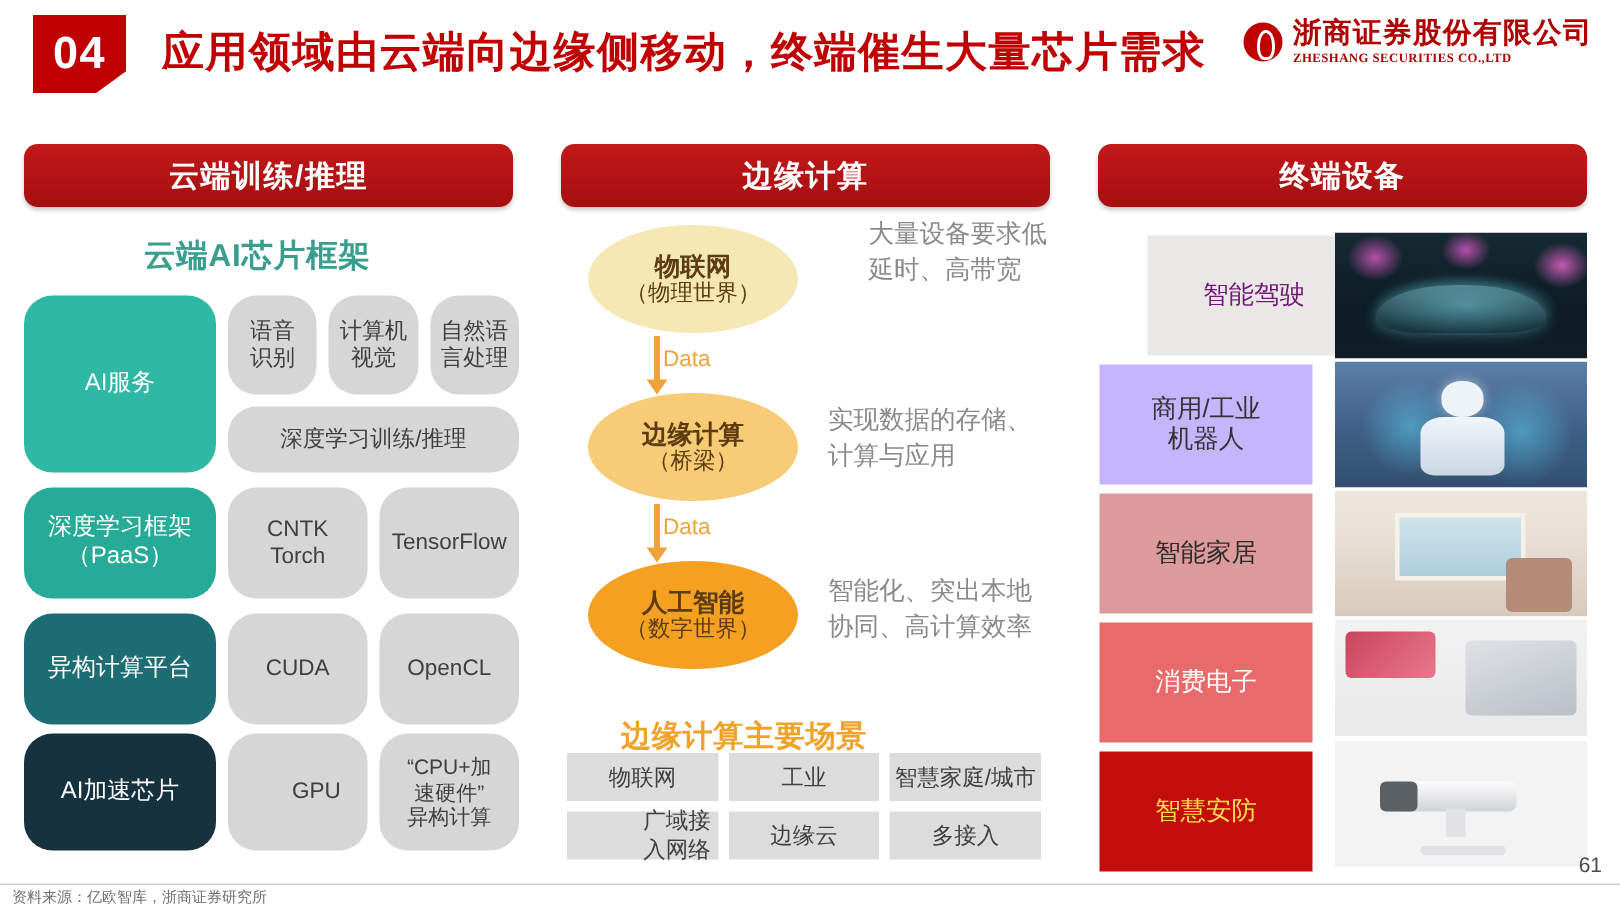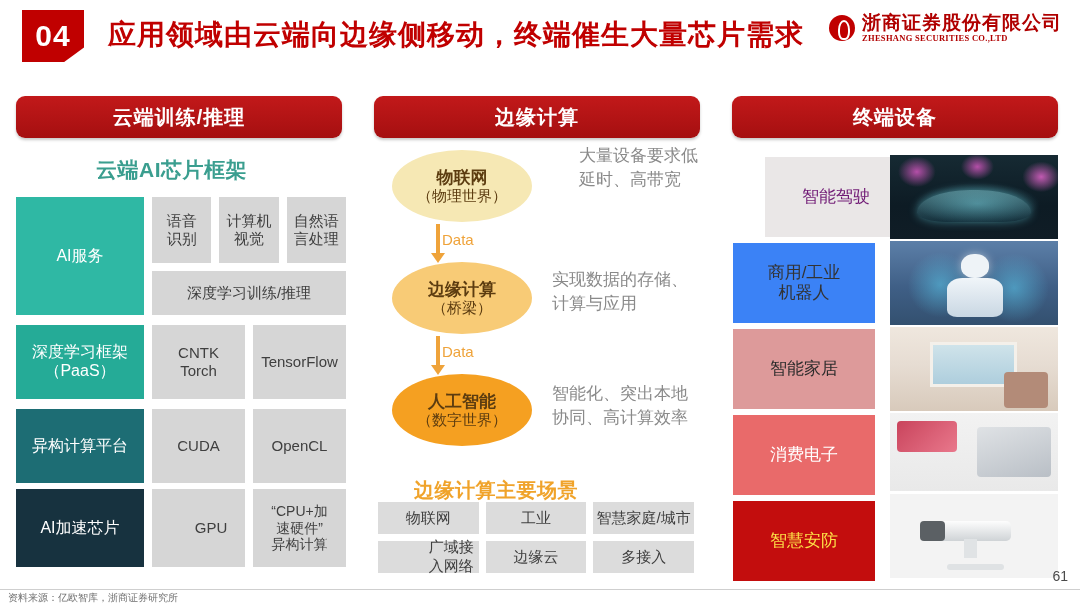--- a/index.html
+++ b/index.html
@@ -52,21 +52,21 @@
   #banner-2 { left:732px; top:96px; width:326px; }
 
   
   #col-left-title {
     position:absolute; left:96px; top:156px;
     font-size:21px; font-weight:bold; color:#3a9e8f; letter-spacing:.5px;
   }
   #left-grid { position:absolute; left:16px; top:197px; width:330px; height:375px; }
   .lcell {
     position:absolute; display:flex; align-items:center; justify-content:center;
-    text-align:center; line-height:1.18;
+    text-align:center; line-height:1.18;border-radius:19px;
   }
   .lcell-main { color:#ffffff; font-size:16px; }
   .lcell-sub  { background:#d6d6d6; color:#3f3f3f; font-size:15px; }
   .lcell-sub.small { font-size:14px; }
 
   
   .mid-ellipse {
     position:absolute; border-radius:50%;
     display:flex; flex-direction:column; align-items:center; justify-content:center;
     text-align:center; color:#5c3c10; line-height:1.15;
@@ -266,21 +266,21 @@
       <div class="scene-cell" style="left: 0px; top: 39px; width: 100.667px; height: 32px; padding-left: 46px;">广域接入网络</div>
       <div class="scene-cell" style="left: 107.667px; top: 39px; width: 100.667px; height: 32px;">边缘云</div>
       <div class="scene-cell" style="left: 215.333px; top: 39px; width: 100.667px; height: 32px;">多接入</div>
     </div>
 
   <div id="right-col" style="position: absolute; left: 0px; top: 0px; width: 1080px; height: 608px;">
       <div class="rcell" style="top: 157px; height: 80px; background: rgb(234, 231, 231); color: #701a75; margin-left: 32px;">智能驾驶</div>
       <div class="rimg" style="top: 155px; height: 84px;">
         <div class="pic-car"></div>
       </div>
-      <div class="rcell" style="top: 243px; height: 80px; background: #3b82f6; color: rgb(51, 51, 51);">商用/工业<br>机器人</div>
+      <div class="rcell" style="top: 243px; height: 80px; background: #c4b5fd; color: rgb(51, 51, 51);">商用/工业<br>机器人</div>
       <div class="rimg" style="top: 241px; height: 84px;">
         <div class="pic-robot"></div>
       </div>
       <div class="rcell" style="top: 329px; height: 80px; background: rgb(221, 154, 154); color: rgb(43, 43, 43);">智能家居</div>
       <div class="rimg" style="top: 327px; height: 84px;">
         <div class="pic-home"></div>
       </div>
       <div class="rcell" style="top: 415px; height: 80px; background: rgb(233, 106, 106); color: rgb(255, 255, 255);">消费电子</div>
       <div class="rimg" style="top: 413px; height: 78px;">
         <div class="pic-devices"></div>

